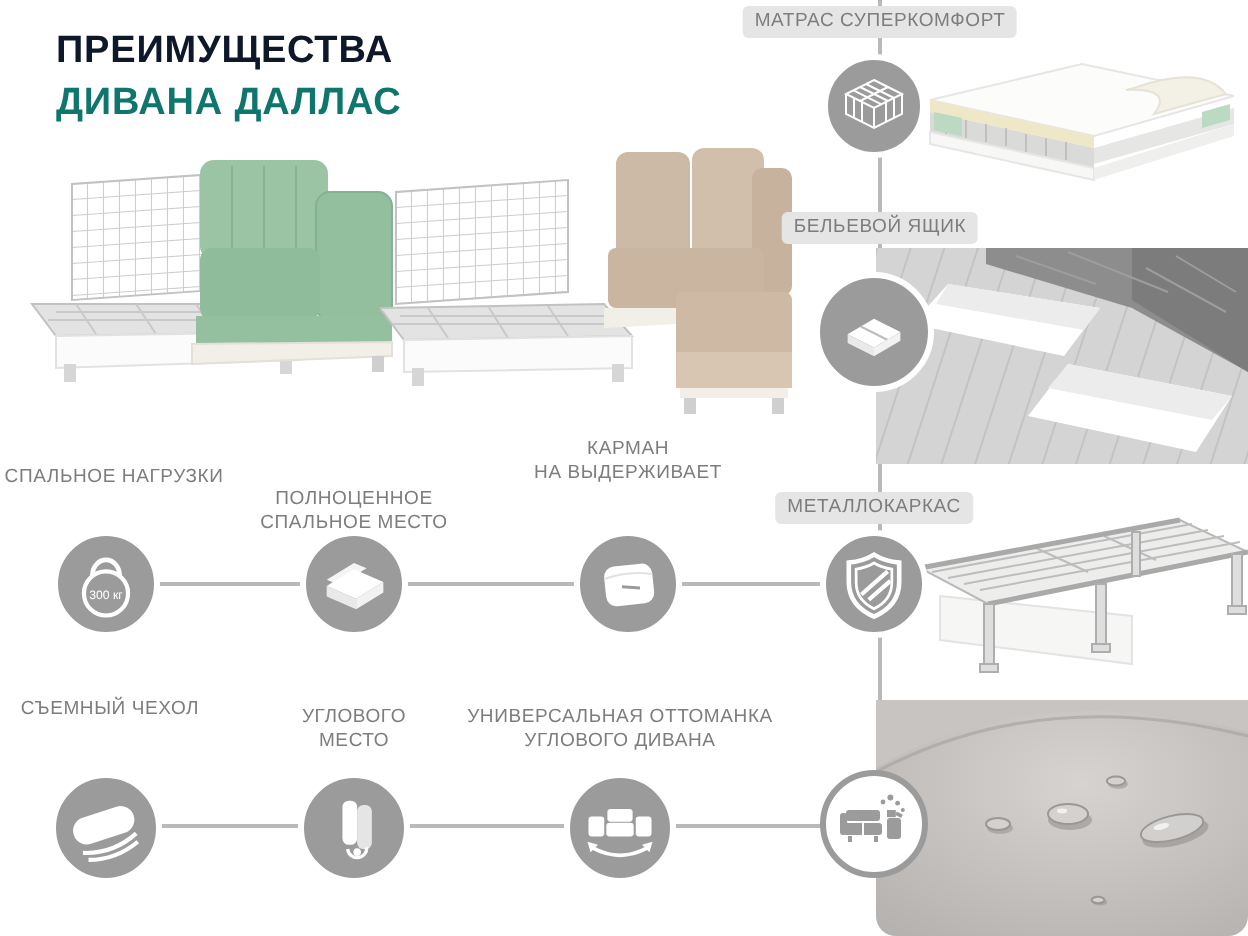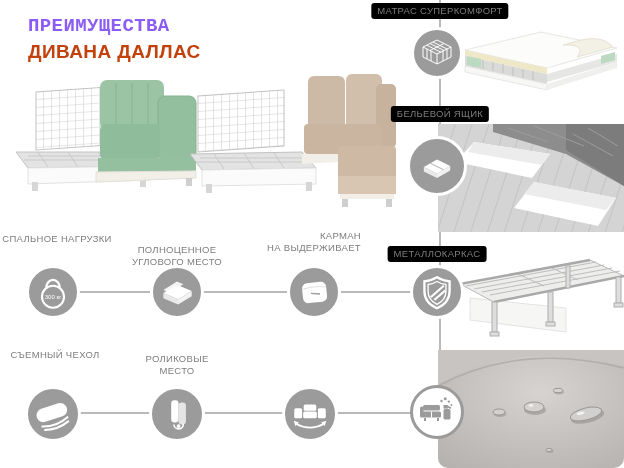--- a/index.html
+++ b/index.html
@@ -1,30 +1,30 @@
 <!DOCTYPE html>
 <html><head>
 <meta charset="utf-8">
 <style>
   html,body{margin:0;padding:0;background:#ffffff;}
   body{font-family:"Liberation Sans", sans-serif;}
   #stage{position:relative;width:624px;height:468px;background:#ffffff;overflow:hidden;}
 
   .title{position:absolute;left:28px;top:13px;font-size:19px;font-weight:700;letter-spacing:.4px;line-height:26px;}
-  .title .t1{color:#8b5cf6;font-family:Liberation Mono, monospace;}
-  .title .t2{color:#c2410c;}
+  .title .t1{color:#0f172a;}
+  .title .t2{color:#0f766e;}
 
   .vline{position:absolute;background:#b9b9b9;width:2px;z-index:1;}
   .hline{position:absolute;background:#b9b9b9;height:2px;z-index:1;}
 
   .photo{position:absolute;z-index:2;line-height:0;}
 
   .lbl{position:absolute;transform:translateX(-50%);text-align:center;font-size:9.5px;line-height:11.5px;
        color:#7d7d7d;letter-spacing:.3px;white-space:nowrap;z-index:3;}
-  .lbl.onwhite{background:#000000;padding:2px 6px;border-radius:3px;}
+  .lbl.onwhite{background:#e5e5e5;padding:2px 6px;border-radius:3px;}
 
   .node{position:absolute;border-radius:50%;background:#9b9b9b;border:3px solid #ffffff;box-sizing:border-box;
         display:flex;align-items:center;justify-content:center;z-index:4;}
   .node.light{background:#ffffff;border:3px solid #9b9b9b;}
   .node svg{display:block;}
   svg text{font-family:"Liberation Sans", sans-serif;}
 </style>
 </head>
 <body>
 
@@ -176,31 +176,35 @@
 
   <div class="lbl onwhite" style="left:440px;top:3px;">МАТРАС СУПЕРКОМФОРТ</div>
   <div class="lbl onwhite" style="left:440px;top:106px;">БЕЛЬЕВОЙ ЯЩИК</div>
   <div class="lbl onwhite" style="left:437px;top:246px;">МЕТАЛЛОКАРКАС</div>
 
   <div class="lbl" style="left:57px;top:233px;">
     <div>СПАЛЬНОЕ НАГРУЗКИ</div>
   </div>
   <div class="lbl" style="left:177px;top:244px;">
     <div>ПОЛНОЦЕННОЕ</div>
-    <div>УГЛОВОГО МЕСТО</div>
-  </div>
-  <div class="lbl" style="left:314px;top:230px;text-align:right;">
+    <div>СПАЛЬНОЕ МЕСТО</div>
+  </div>
+  <div class="lbl" style="left:314px;top:219px;">
     <div>КАРМАН</div>
     <div>НА ВЫДЕРЖИВАЕТ</div>
   </div>
 
   <div class="lbl" style="left:55px;top:349px;">СЪЕМНЫЙ ЧЕХОЛ</div>
   <div class="lbl" style="left:177px;top:353px;">
-    <div>РОЛИКОВЫЕ</div>
+    <div>УГЛОВОГО</div>
     <div>МЕСТО</div>
+  </div>
+  <div class="lbl" style="left:310px;top:353px;">
+    <div>УНИВЕРСАЛЬНАЯ ОТТОМАНКА</div>
+    <div>УГЛОВОГО ДИВАНА</div>
   </div>
 
   <div class="node" style="left:411px;top:27px;width:52px;height:52px;">
     <svg width="40" height="40" viewBox="0 0 40 40" fill="none" stroke="#ffffff" stroke-width="1">
       <path d="M20,7 L34,14 L20,21 L6,14 Z"></path>
       <path d="M6,14 V24 L20,31 L34,24 V14"></path>
       <path d="M20,21 V31"></path>
       <path d="M13,10.5 L27,17.5 M27,10.5 L13,17.5 M10,12.3 L24,19.3 M16,9 L30,16"></path>
       <path d="M10,16 V26 M14,18 V28 M26,18 V28 M30,16 V26"></path>
     </svg>

